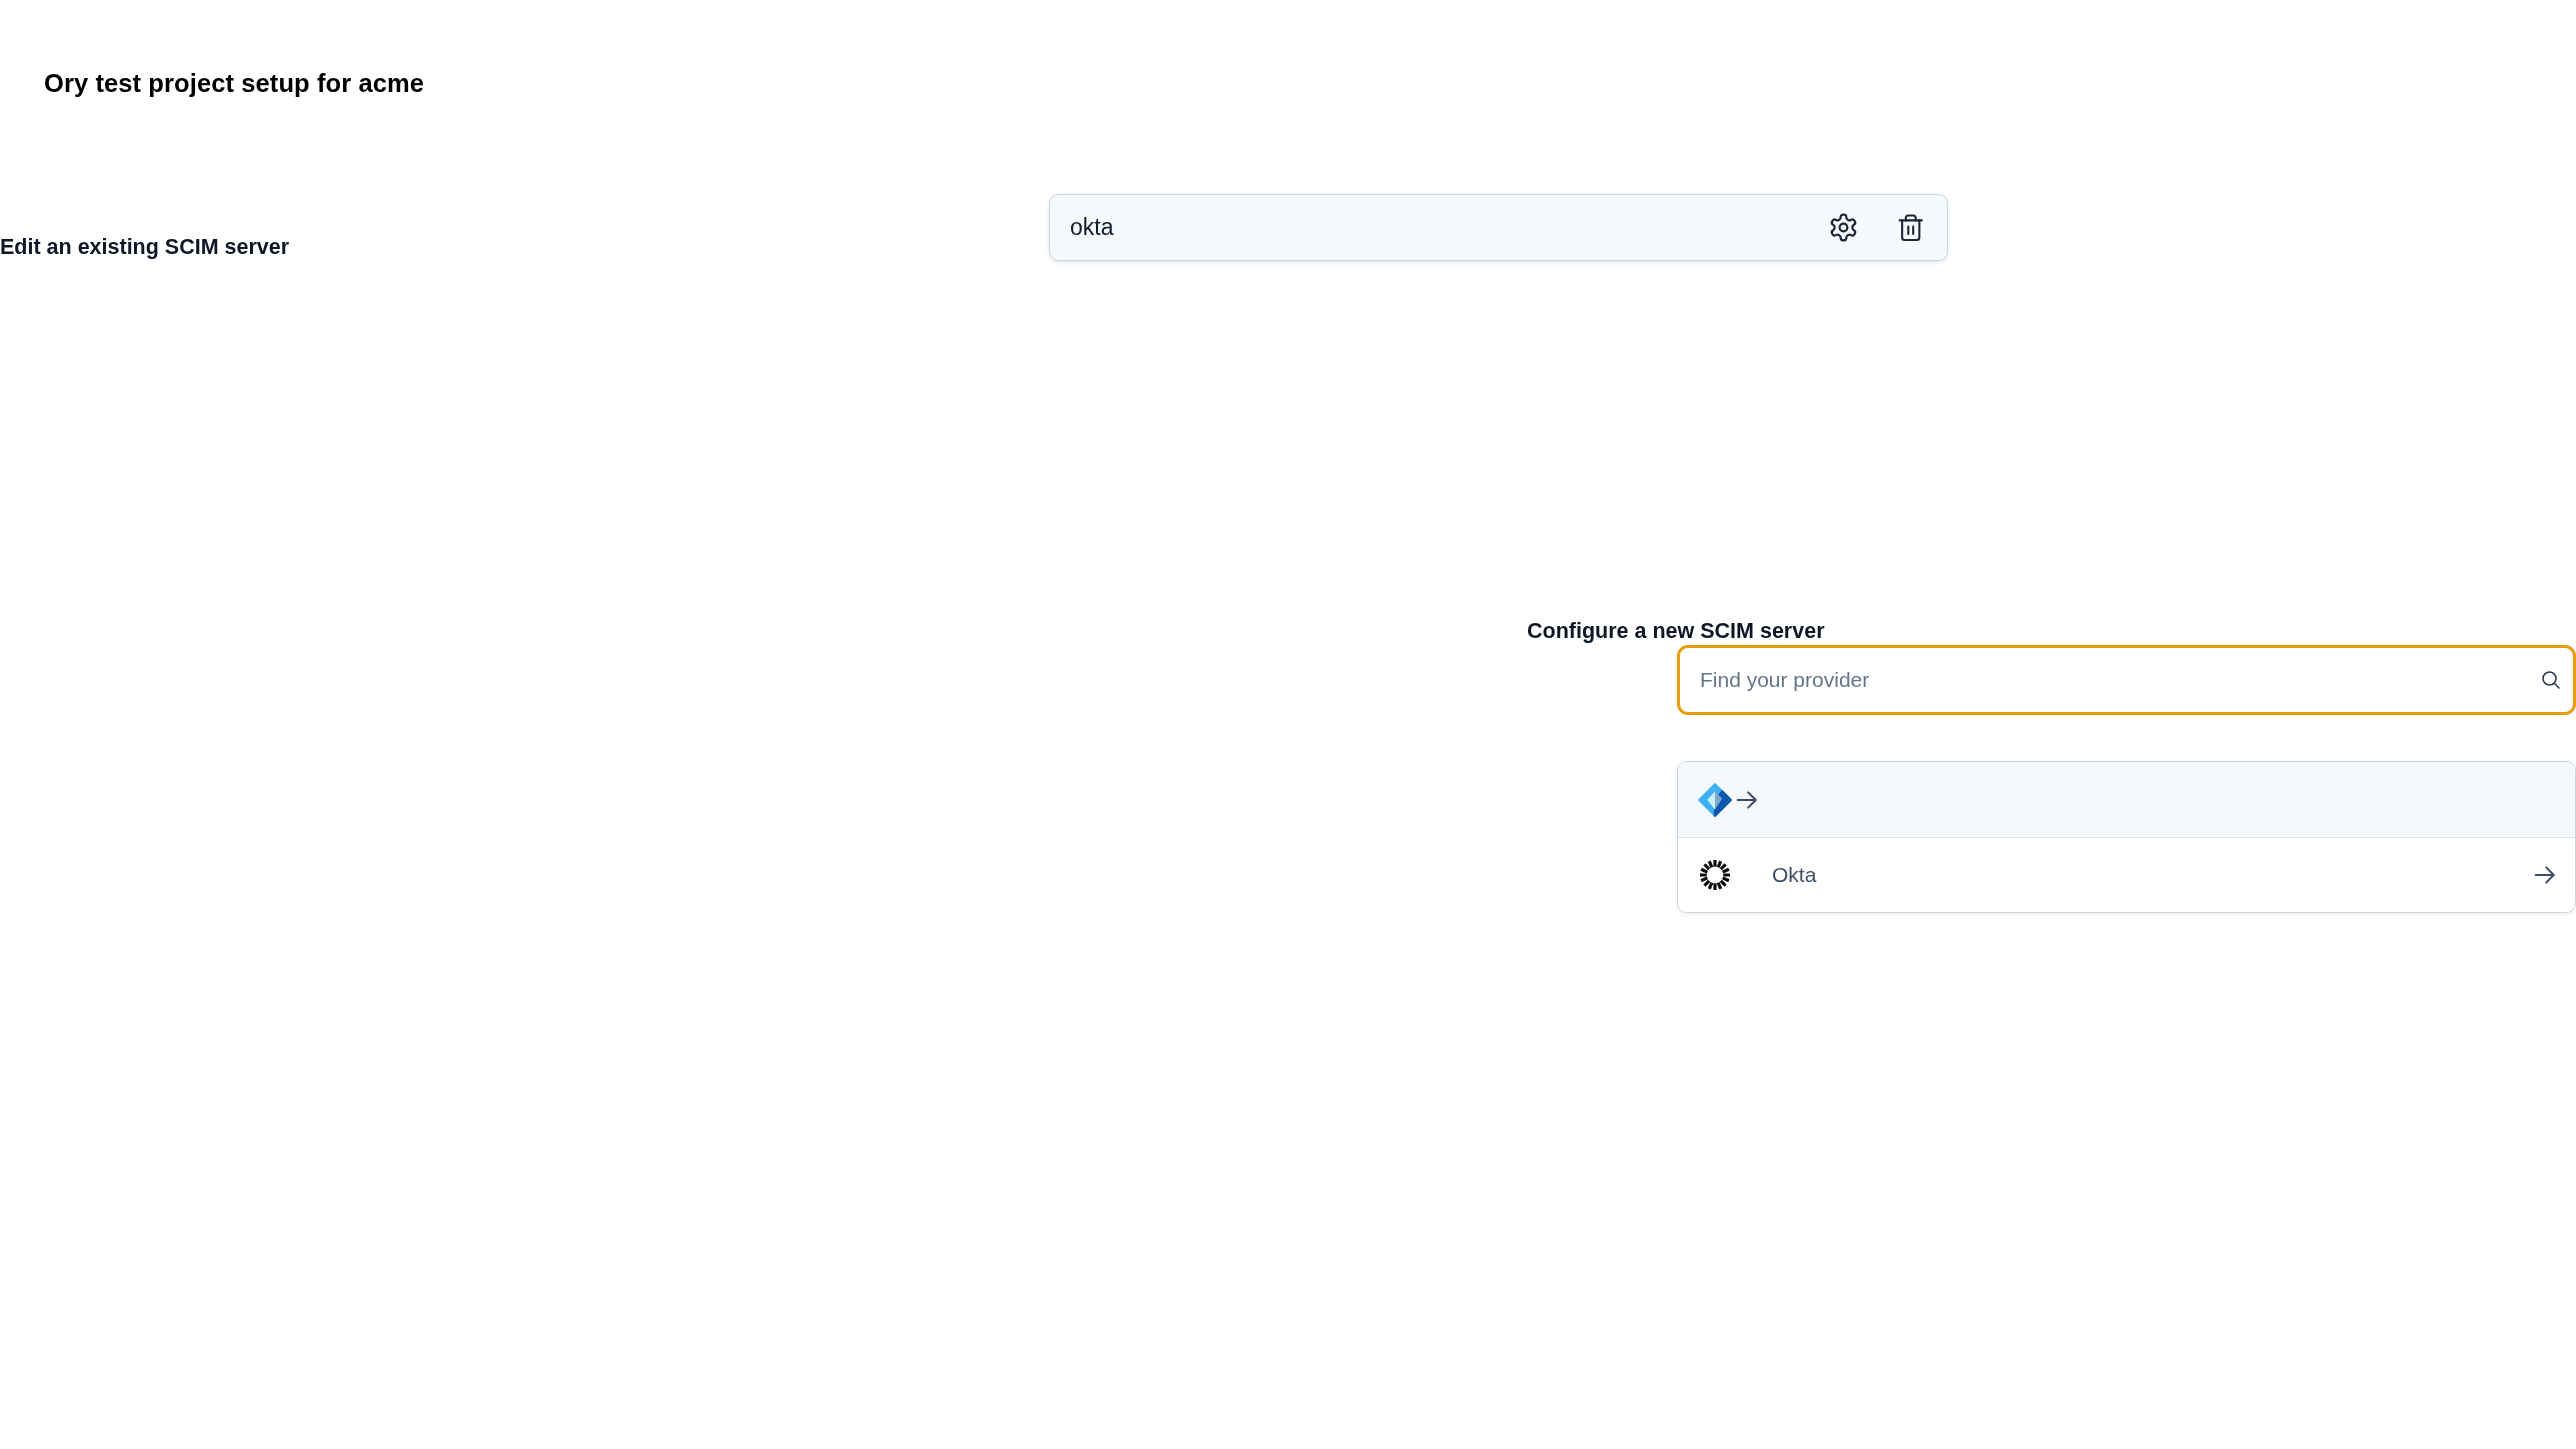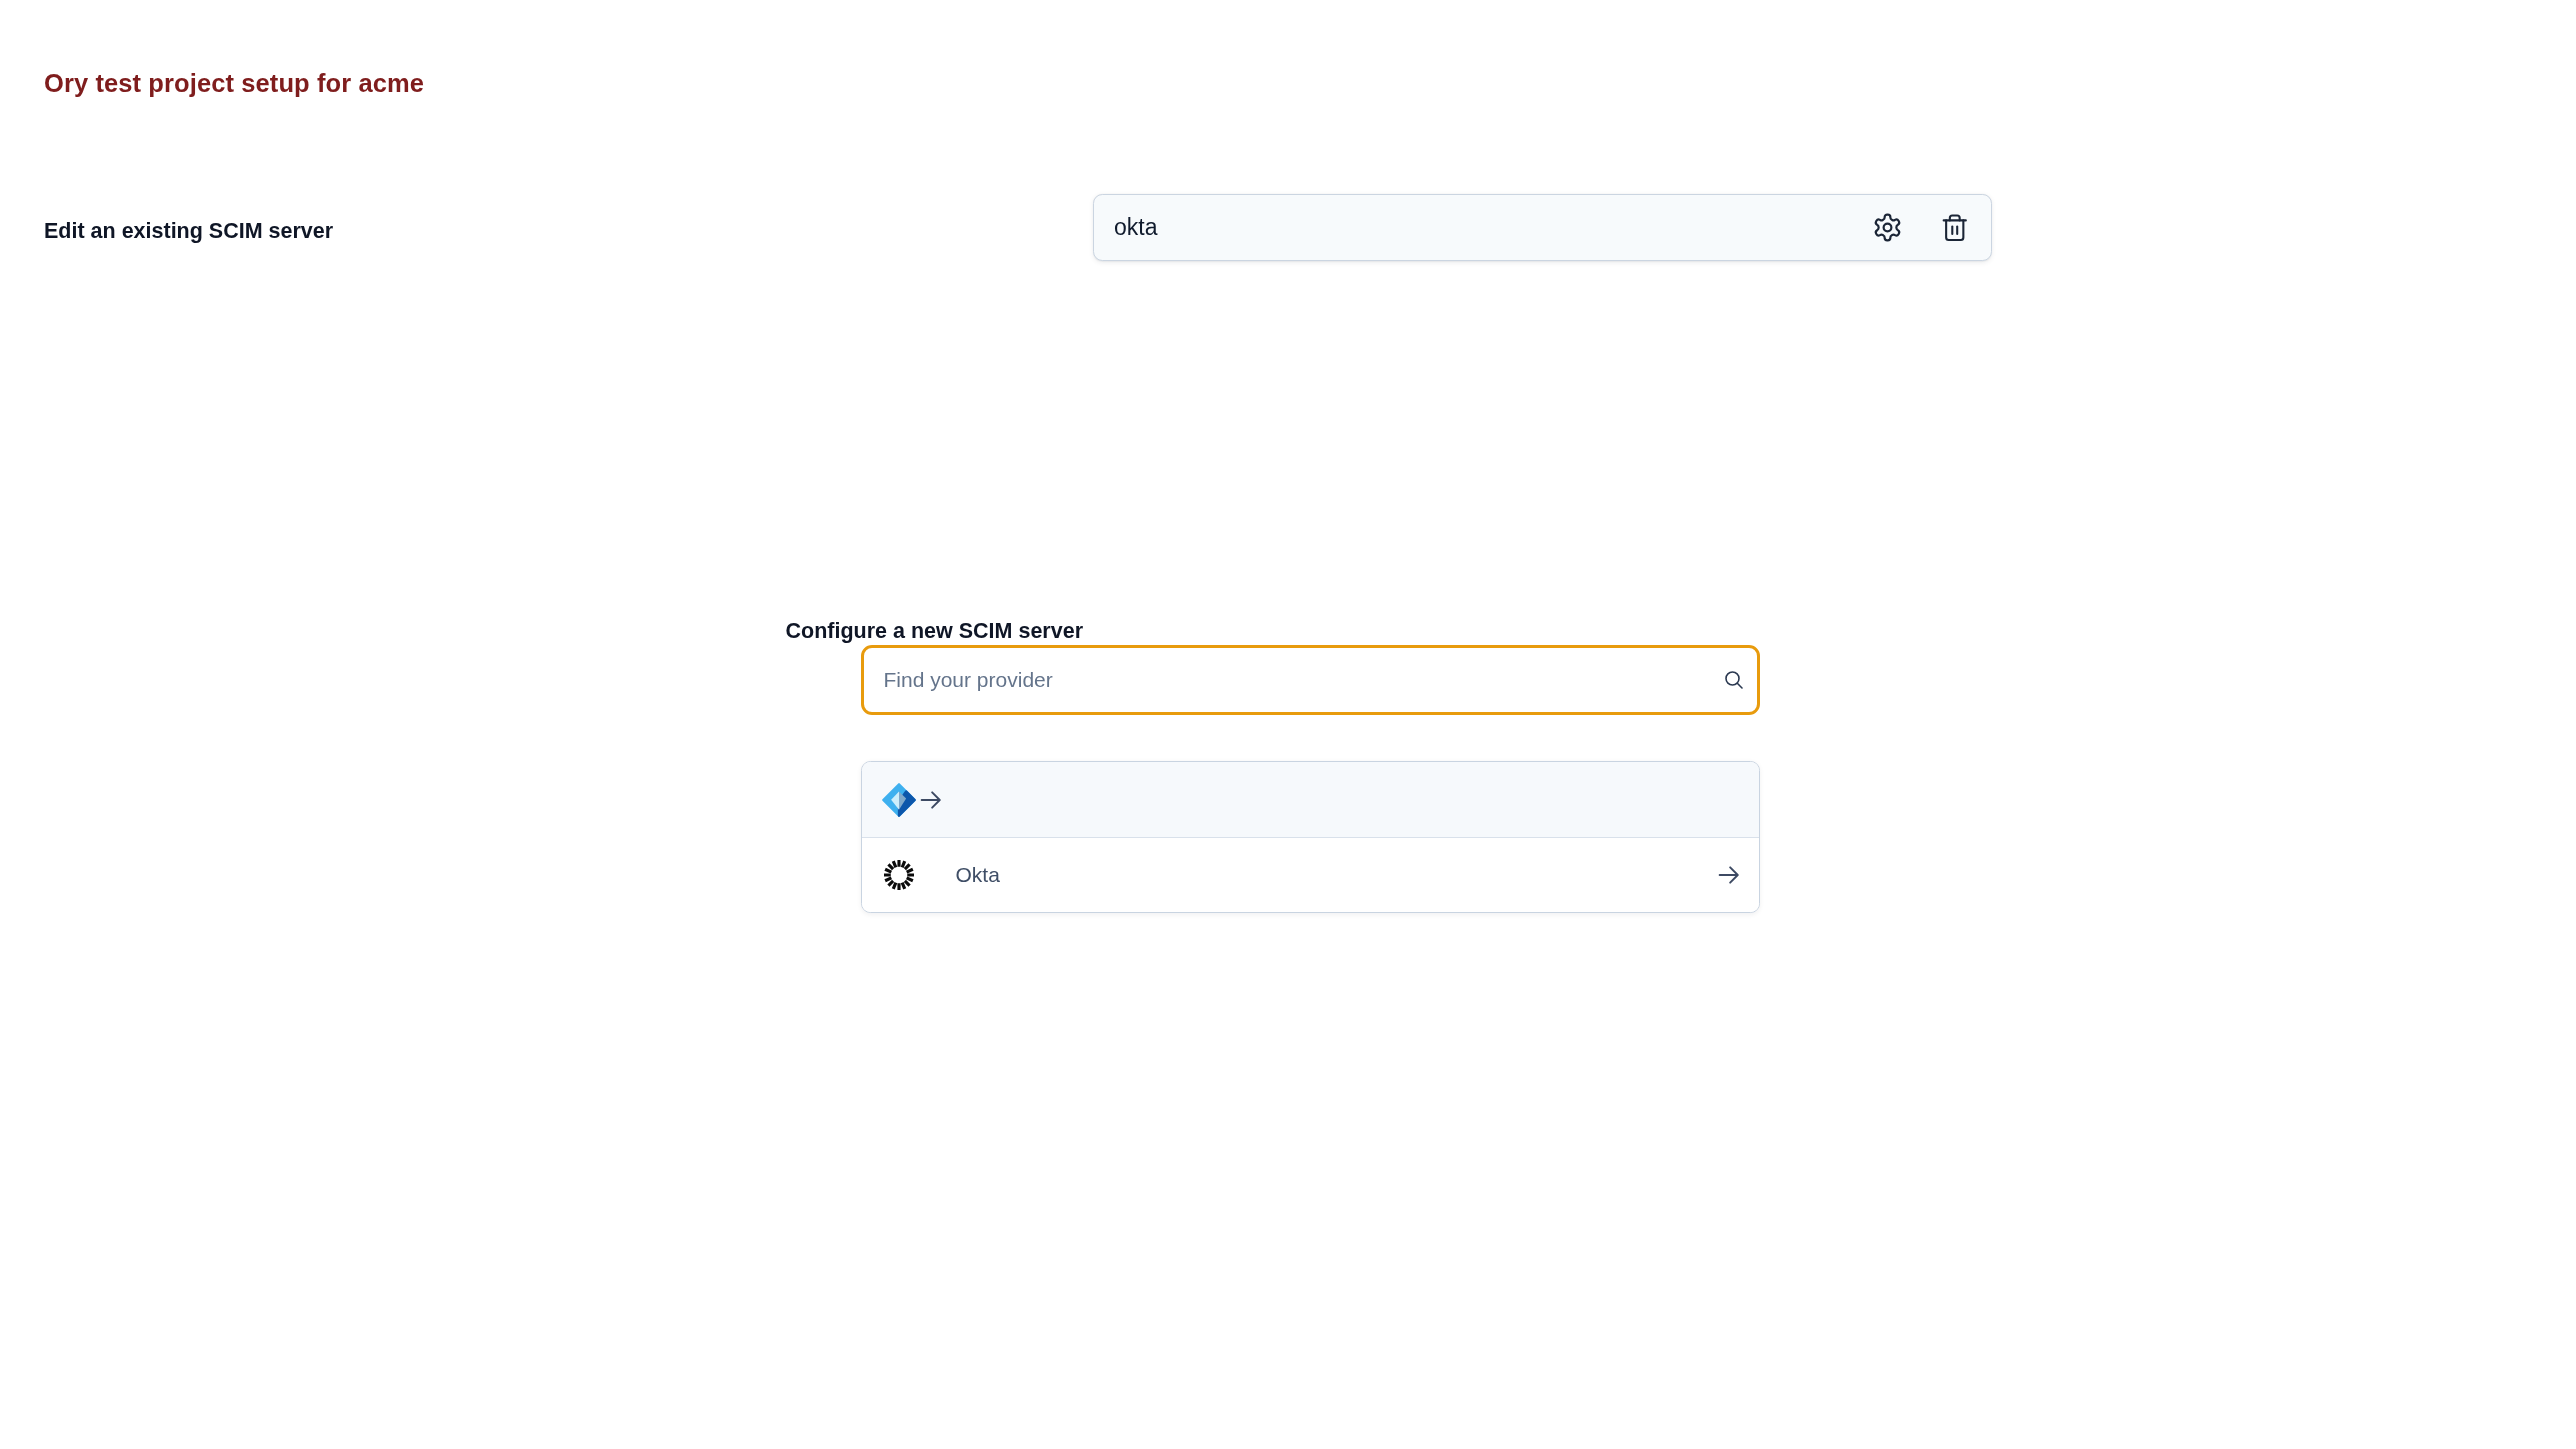--- a/index.html
+++ b/index.html
@@ -7,23 +7,23 @@
   body {
     width: 2576px; height: 1449px;
     overflow: hidden;
     font-family: "Liberation Sans", "DejaVu Sans", sans-serif;
     color: #101B2D;
   }
   .page { padding-top: 67px; }
   h1.title {
     margin-left: 44px;
     font-size: 25.5px; font-weight: 700; line-height: 32px;
-    color: #7f1d1d; letter-spacing: 0.1px;
-  }
-  .section-row { display: flex; padding-left: 44px; align-items: center; }
+    color: #000000; letter-spacing: 0.1px;
+  }
+  .section-row { display: flex; align-items: flex-end; }
   .section-row .left-col { width: 1049px; padding-top: 8px; }
   .section-row .right-col { width: 899px; }
   .section-label {
     font-size: 21.5px; font-weight: 700; line-height: 27px; color: #0F1626;
   }
   .section-edit { margin-top: 95px; }
   .section-configure { margin-top: 349px; flex-direction: column; }
 
   
   .server-row {

